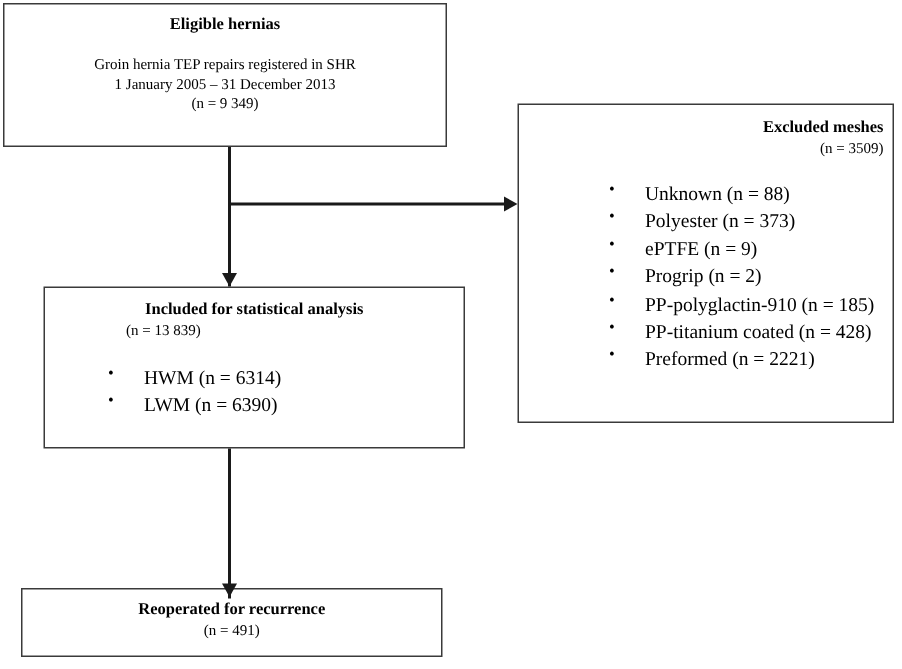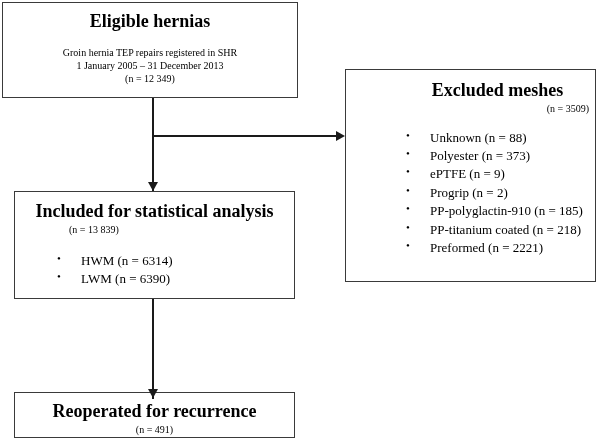--- a/index.html
+++ b/index.html
@@ -19,21 +19,21 @@
     overflow: hidden;
   }
   .box {
     position: absolute;
     box-sizing: border-box;
     border: 1.3px solid #3a3a3a;
     background: #ffffff;
   }
   .box-title {
     font-weight: bold;
-    font-size: 18px;
+    font-size: 11px;
     line-height: 1.25;
   }
   .box-sub {
     font-size: 10px;
     line-height: 1.3;
   }
   .center { text-align: center; }
 
   
   #box-eligible {
@@ -44,26 +44,26 @@
   #box-eligible .lines {
     margin-top: 13px;
     text-align: center;
   }
 
   
   #box-excluded {
     left: 345px; top: 69px; width: 251px; height: 213px;
     padding: 9px 6px 6px 60px;
   }
-  #box-excluded .box-title { text-align: center; }
+  #box-excluded .box-title { text-align: right; }
   #box-excluded .box-sub { text-align: right; }
 
   
   #box-included {
-    left: 14px; top: 191px; width: 281px; height: 108px;
+    left: 29px; top: 191px; width: 281px; height: 108px;
     padding-top: 8px;
   }
   #box-included .box-title { text-align: center; }
   #box-included .n-line {
     margin-left: 54px;
     text-align: left;
   }
 
   
   #box-reoperated {
@@ -132,34 +132,34 @@
 </head>
 <body>
 
 <div id="flowchart">
 
   <div class="box" id="box-eligible">
     <div class="box-title">Eligible hernias</div>
     <div class="lines">
       <div class="box-sub">Groin hernia TEP repairs registered in SHR</div>
       <div class="box-sub">1 January 2005 – 31 December 2013</div>
-      <div class="box-sub">(n = 12 349)</div>
+      <div class="box-sub">(n = 9 349)</div>
     </div>
   </div>
 
   <div class="box" id="box-excluded">
     <div class="box-title">Excluded meshes</div>
     <div class="box-sub">(n = 3509)</div>
     <ul class="bullets" id="excluded-list">
       <li>Unknown (n = 88)</li>
       <li>Polyester (n = 373)</li>
       <li>ePTFE (n = 9)</li>
       <li>Progrip (n = 2)</li>
       <li>PP-polyglactin-910 (n = 185)</li>
-      <li>PP-titanium coated (n = 218)</li>
+      <li>PP-titanium coated (n = 428)</li>
       <li>Preformed (n = 2221)</li>
     </ul>
   </div>
 
   <div class="box" id="box-included">
     <div class="box-title">Included for statistical analysis</div>
     <div class="box-sub n-line">(n = 13 839)</div>
     <ul class="bullets" id="included-list">
       <li>HWM (n = 6314)</li>
       <li>LWM (n = 6390)</li>

